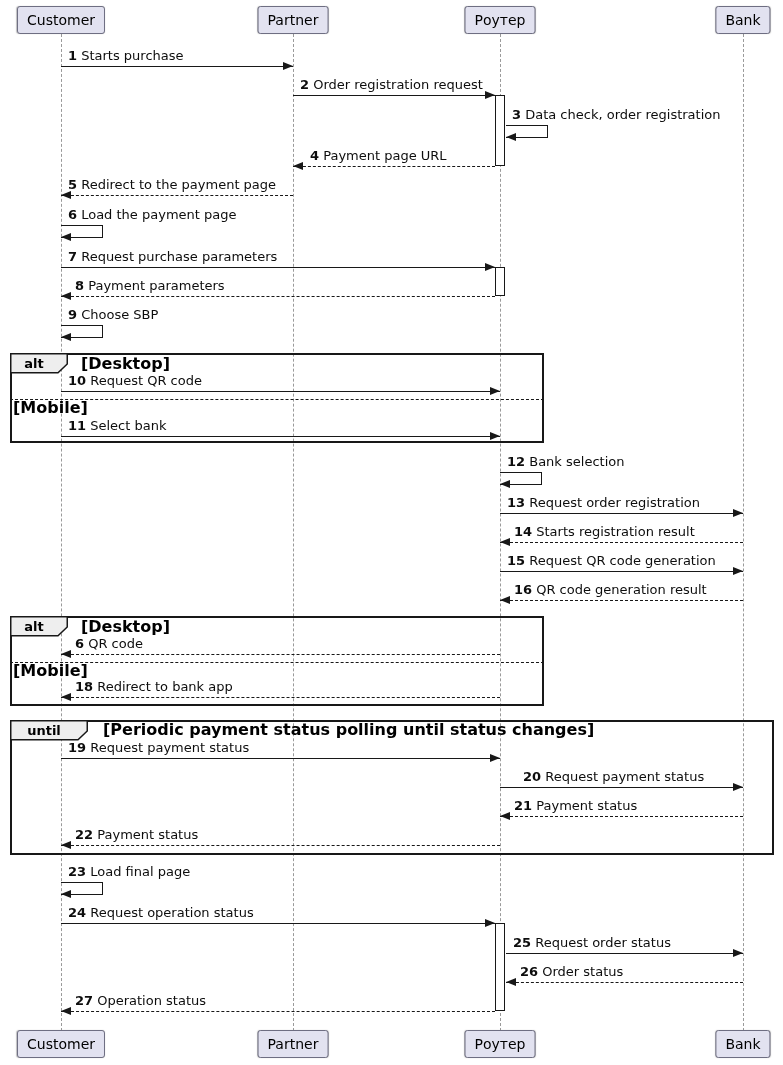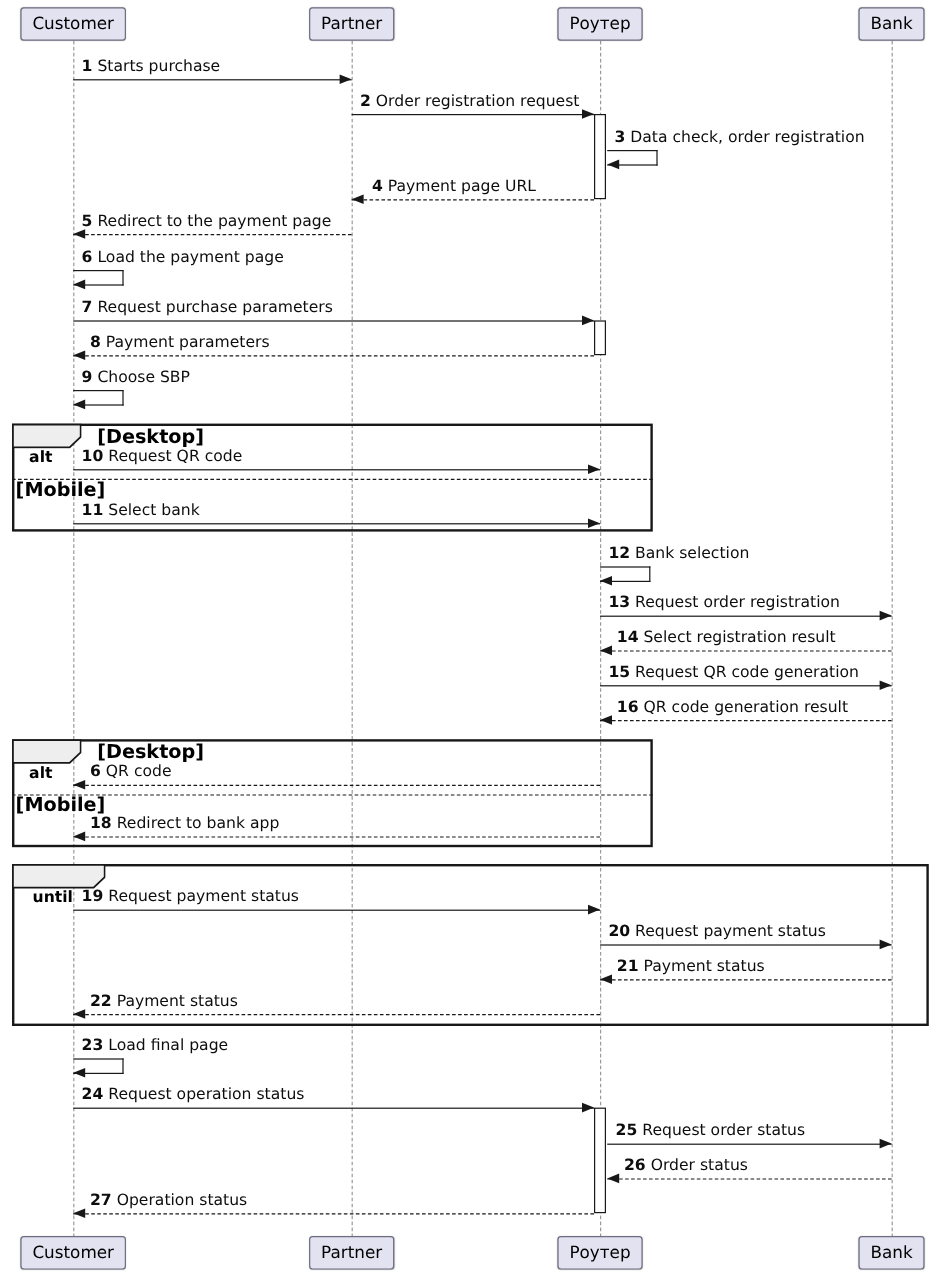--- a/index.html
+++ b/index.html
@@ -46,21 +46,20 @@
   }
   .frag-label-wrap { position:absolute; z-index:5; }
   .frag-op {
     position:absolute;
     font-size:13px;
     font-weight:bold;
     color:#000;
     text-align:center;
     z-index:6;
     line-height:20px;
-    margin-top:18px;
   }
   .cond {
     position:absolute;
     font-size:16px;
     font-weight:bold;
     color:#000;
     white-space:nowrap;
     line-height:14px;
     z-index:6;
   }
@@ -116,20 +115,21 @@
       </svg></div>
     <div class="frag-op" style="left: 11px; top: 617px; width: 46px;">alt</div>
     <div class="cond" style="left: 81px; top: 620px;">[Desktop]</div>
     <div class="cond" style="left: 13px; top: 664px;">[Mobile]</div>
     <div class="divider" style="left: 10px; top: 662px; width: 534px; border-top-color: rgb(24, 24, 24);"></div>
     <div class="frag" style="left: 10px; top: 720px; width: 764px; height: 135px; border-color: rgb(24, 24, 24);"></div>
     <div class="frag-label-wrap" style="left: 10px; top: 720px; width: 78px; height: 21px;"><svg width="78" height="21" xmlns="http://www.w3.org/2000/svg">
         <path d="M0.75,0.75 H77.25 V11 L68,19.75 H0.75 Z" fill="#EEEEEE" stroke="#181818" stroke-width="1.5"></path>
       </svg></div>
     <div class="frag-op" style="left: 11px; top: 721px; width: 66px;">until</div>
+    <div class="cond" style="left: 103px; top: 723px;">[Periodic payment status polling until status changes]</div>
     <div class="act" style="left: 495px; top: 95px; height: 71px; background: rgb(255, 255, 255); border-color: rgb(24, 24, 24);"></div>
     <div class="act" style="left: 495px; top: 267px; height: 29px; background: rgb(255, 255, 255); border-color: rgb(24, 24, 24);"></div>
     <div class="act" style="left: 495px; top: 923px; height: 88px; background: rgb(255, 255, 255); border-color: rgb(24, 24, 24);"></div>
     <div class="mline solid" style="left: 61px; top: 66px; width: 232px; border-top-color: rgb(24, 24, 24);"></div>
     <div class="arr r" style="left: 283px; top: 62px;"></div>
     <div class="mlabel" style="left: 68px; bottom: 1002px;"><b>1</b><span> Starts purchase</span></div>
     <div class="mline solid" style="left: 293px; top: 95px; width: 202px; border-top-color: rgb(24, 24, 24);"></div>
     <div class="arr r" style="left: 485px; top: 91px;"></div>
     <div class="mlabel" style="left: 300px; bottom: 973px;"><b>2</b><span> Order registration request</span></div>
     <div class="selfmsg" style="left: 506px; top: 125px; border-color: rgb(24, 24, 24);"></div>
@@ -160,39 +160,39 @@
     <div class="arr r" style="left: 490px; top: 432px;"></div>
     <div class="mlabel" style="left: 68px; bottom: 632px;"><b>11</b><span> Select bank</span></div>
     <div class="selfmsg" style="left: 500px; top: 472px; border-color: rgb(24, 24, 24);"></div>
     <div class="arr l" style="left: 500px; top: 480px;"></div>
     <div class="mlabel" style="left: 507px; bottom: 596px; text-align: right;"><b>12</b><span> Bank selection</span></div>
     <div class="mline solid" style="left: 500px; top: 513px; width: 243px; border-top-color: rgb(24, 24, 24);"></div>
     <div class="arr r" style="left: 733px; top: 509px;"></div>
     <div class="mlabel" style="left: 507px; bottom: 555px;"><b>13</b><span> Request order registration</span></div>
     <div class="mline dashed" style="left: 500px; top: 542px; width: 243px; border-top-color: rgb(24, 24, 24);"></div>
     <div class="arr l" style="left: 500px; top: 538px;"></div>
-    <div class="mlabel" style="left: 514px; bottom: 526px;"><b>14</b><span> Select registration result</span></div>
+    <div class="mlabel" style="left: 514px; bottom: 526px;"><b>14</b><span> Starts registration result</span></div>
     <div class="mline solid" style="left: 500px; top: 571px; width: 243px; border-top-color: rgb(24, 24, 24);"></div>
     <div class="arr r" style="left: 733px; top: 567px;"></div>
     <div class="mlabel" style="left: 507px; bottom: 497px;"><b>15</b><span> Request QR code generation</span></div>
     <div class="mline dashed" style="left: 500px; top: 600px; width: 243px; border-top-color: rgb(24, 24, 24);"></div>
     <div class="arr l" style="left: 500px; top: 596px;"></div>
     <div class="mlabel" style="left: 514px; bottom: 468px;"><b>16</b><span> QR code generation result</span></div>
     <div class="mline dashed" style="left: 61px; top: 654px; width: 439px; border-top-color: rgb(24, 24, 24);"></div>
     <div class="arr l" style="left: 61px; top: 650px;"></div>
     <div class="mlabel" style="left: 75px; bottom: 414px;"><b>6</b><span> QR code</span></div>
     <div class="mline dashed" style="left: 61px; top: 697px; width: 439px; border-top-color: rgb(24, 24, 24);"></div>
     <div class="arr l" style="left: 61px; top: 693px;"></div>
     <div class="mlabel" style="left: 75px; bottom: 371px;"><b>18</b><span> Redirect to bank app</span></div>
     <div class="mline solid" style="left: 61px; top: 758px; width: 439px; border-top-color: rgb(24, 24, 24);"></div>
     <div class="arr r" style="left: 490px; top: 754px;"></div>
     <div class="mlabel" style="left: 68px; bottom: 310px;"><b>19</b><span> Request payment status</span></div>
     <div class="mline solid" style="left: 500px; top: 787px; width: 243px; border-top-color: rgb(24, 24, 24);"></div>
     <div class="arr r" style="left: 733px; top: 783px;"></div>
-    <div class="mlabel" style="left: 507px; bottom: 281px;"><b>20</b><span> Request payment status</span></div>
+    <div class="mlabel" style="left: 523px; bottom: 281px;"><b>20</b><span> Request payment status</span></div>
     <div class="mline dashed" style="left: 500px; top: 816px; width: 243px; border-top-color: rgb(24, 24, 24);"></div>
     <div class="arr l" style="left: 500px; top: 812px;"></div>
     <div class="mlabel" style="left: 514px; bottom: 252px;"><b>21</b><span> Payment status</span></div>
     <div class="mline dashed" style="left: 61px; top: 845px; width: 439px; border-top-color: rgb(24, 24, 24);"></div>
     <div class="arr l" style="left: 61px; top: 841px;"></div>
     <div class="mlabel" style="left: 75px; bottom: 223px;"><b>22</b><span> Payment status</span></div>
     <div class="selfmsg" style="left: 61px; top: 882px; border-color: rgb(24, 24, 24);"></div>
     <div class="arr l" style="left: 61px; top: 890px;"></div>
     <div class="mlabel" style="left: 68px; bottom: 186px; margin-top: 12px;"><b>23</b><span> Load final page</span></div>
     <div class="mline solid" style="left: 61px; top: 923px; width: 434px; border-top-color: rgb(24, 24, 24);"></div>

